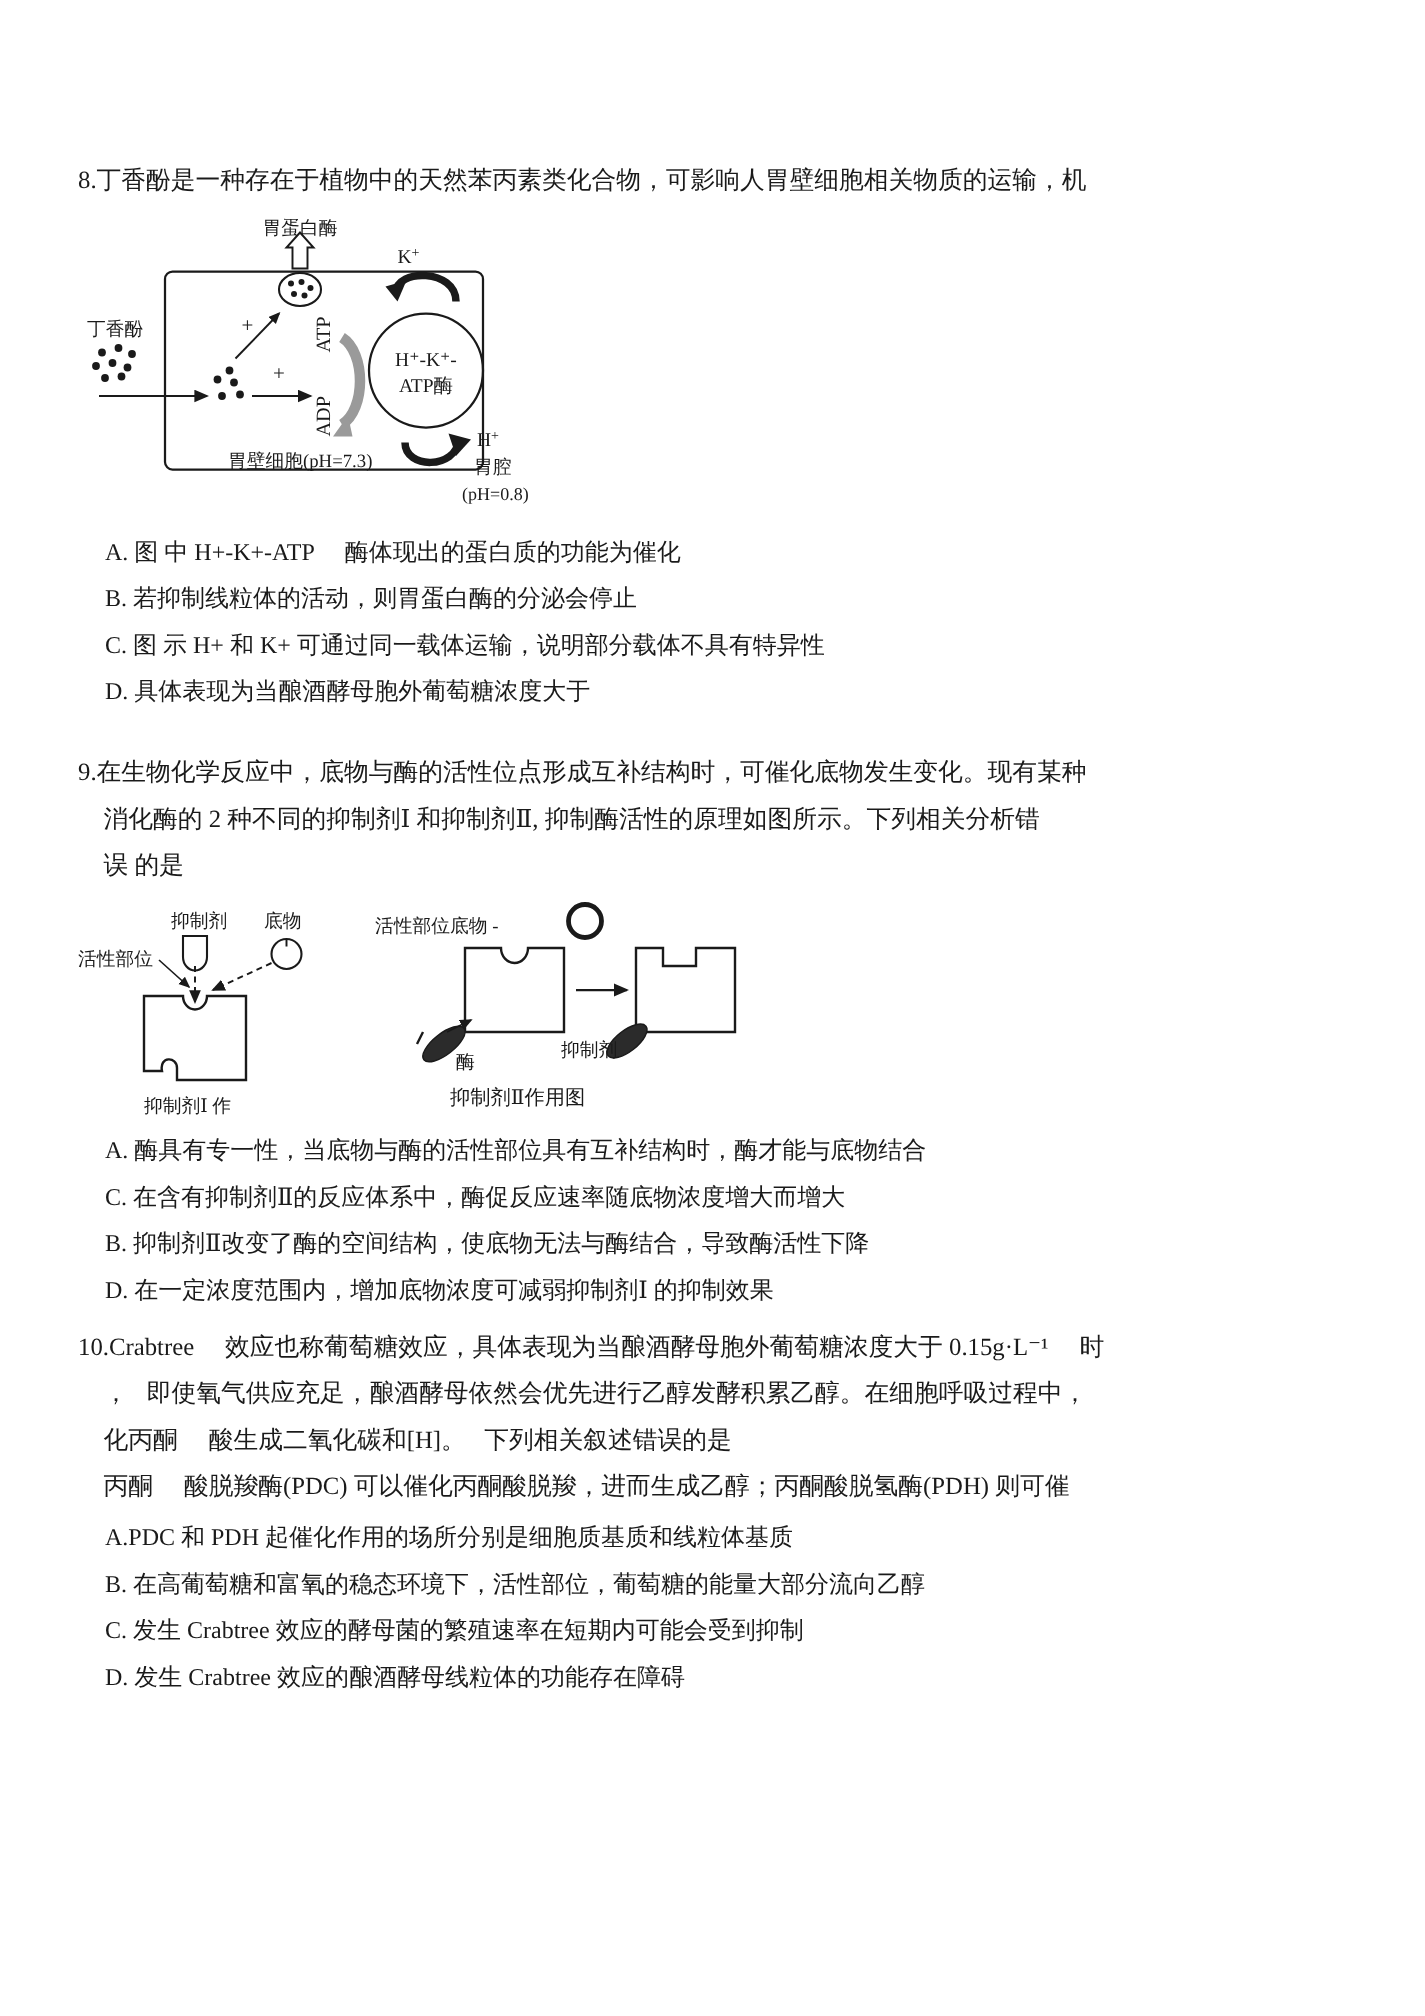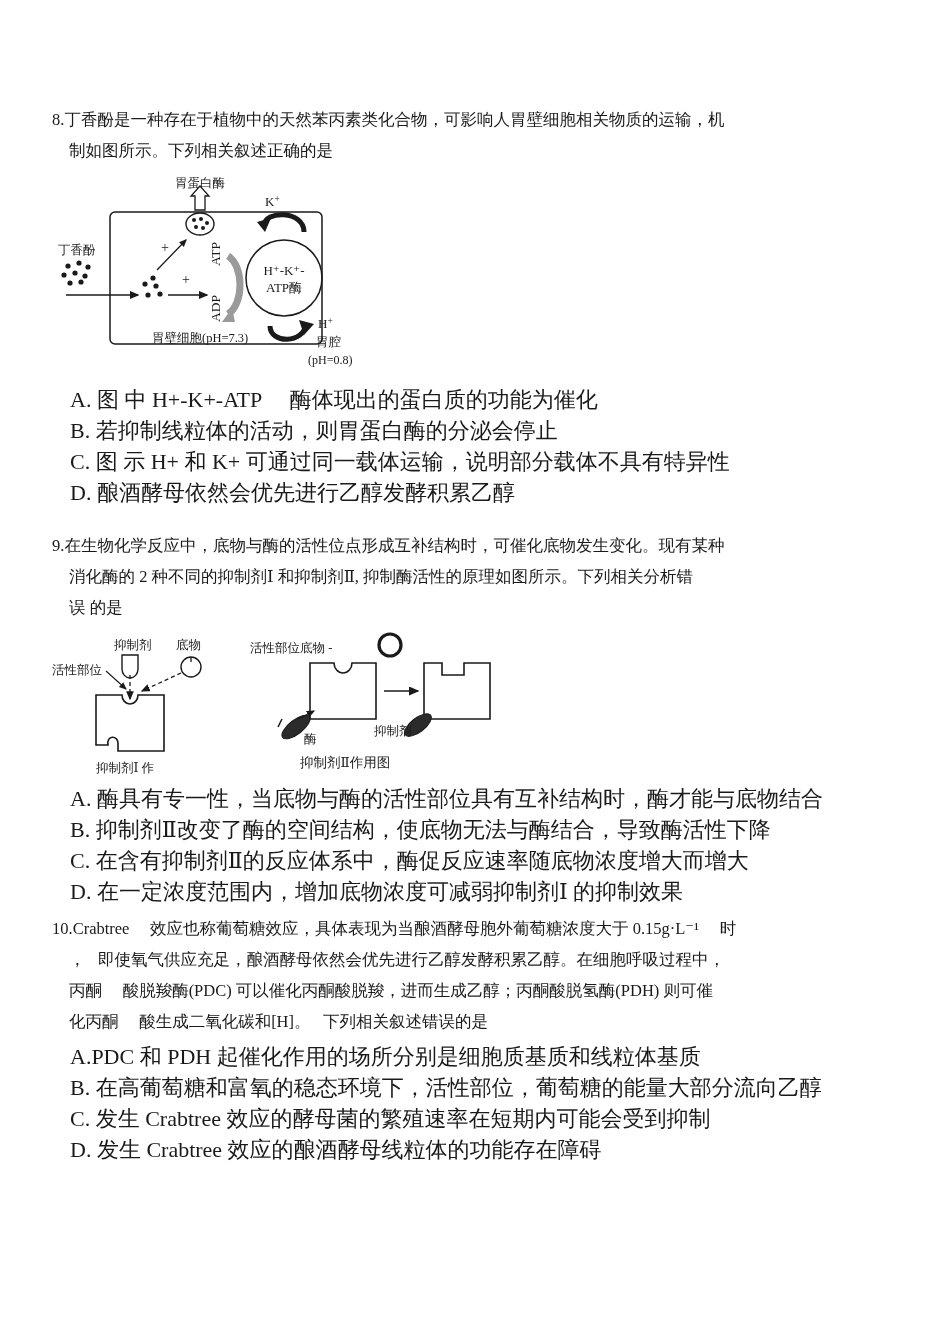--- a/index.html
+++ b/index.html
@@ -36,21 +36,21 @@
     line-height: 31px;
     text-align: justify;
     text-justify: inter-ideograph;
   }
   .q-stem .num { margin-right: 0px; }
   .stem-line { display: block; }
   .stem-line.hang { padding-left: 17px; }
 
   .options { margin-top: 4px; }
   .option {
-    font-size: 22px;
+    font-size: 16px;
     line-height: 31px;
     padding-left: 18px;
     white-space: nowrap;
   }
 
   
   .figure {
     width: 100%;
     display: flex;
     margin: 6px 0 8px 0;
@@ -68,21 +68,20 @@
 </style>
 </head>
 <body>
 
 <div class="page">
   <div class="content">
 
     <div class="question">
       <div class="q-stem">
         <span class="stem-line"><span class="num">8.</span><span>丁香酚是一种存在于植物中的天然苯丙素类化合物，可影响人胃壁细胞相关物质的运输，机</span></span>
-        <span class="stem-line hang">制如图所示。下列相关叙述正确的是</span>
       </div>
 
       <div class="figure fig1">
         <svg width="330" height="200" viewBox="0 0 330 200">
           <defs>
             <marker id="ah" markerWidth="7" markerHeight="7" refX="6" refY="3" orient="auto">
               <path d="M0,0 L7,3 L0,6 z" fill="#1a1a1a"></path>
             </marker>
             <marker id="ahs" markerWidth="6" markerHeight="6" refX="5" refY="2.6" orient="auto">
               <path d="M0,0 L6,2.6 L0,5.2 z" fill="#1a1a1a"></path>
@@ -153,21 +152,21 @@
 
           <text class="lbl" x="264" y="172" font-size="12.5">胃腔</text>
           <text class="lbl" x="256" y="190" font-size="12">(pH=0.8)</text>
         </svg>
       </div>
 
       <div class="options">
         <div class="option">A. 图 中 H+-K+-ATP  酶体现出的蛋白质的功能为催化</div>
         <div class="option">B. 若抑制线粒体的活动，则胃蛋白酶的分泌会停止</div>
         <div class="option">C. 图 示 H+ 和 K+ 可通过同一载体运输，说明部分载体不具有特异性</div>
-        <div class="option">D. 酿酒酵母依然会优先进行乙醇发酵积累乙醇</div>
+        <div class="option">D. 具体表现为当酿酒酵母胞外葡萄糖浓度大于</div>
       </div>
     </div>
 
     <div class="question" style="margin-top:22px;">
       <div class="q-stem">
         <span class="stem-line"><span class="num">9.</span><span>在生物化学反应中，底物与酶的活性位点形成互补结构时，可催化底物发生变化。现有某种</span></span>
         <span class="stem-line hang">消化酶的 2 种不同的抑制剂Ⅰ 和抑制剂Ⅱ, 抑制酶活性的原理如图所示。下列相关分析错</span>
         <span class="stem-line hang">误 的是</span>
       </div>
 
@@ -229,32 +228,32 @@
 
             <text class="lbl" x="322" y="108" font-size="12.5">抑制剂</text>
 
             <text class="lbl" x="248" y="140" font-size="13.5">抑制剂Ⅱ作用图</text>
           </g>
         </svg>
       </div>
 
       <div class="options">
         <div class="option">A. 酶具有专一性，当底物与酶的活性部位具有互补结构时，酶才能与底物结合</div>
+        <div class="option">C. 在含有抑制剂Ⅱ的反应体系中，酶促反应速率随底物浓度增大而增大</div>
         <div class="option">B. 抑制剂Ⅱ改变了酶的空间结构，使底物无法与酶结合，导致酶活性下降</div>
-        <div class="option">C. 在含有抑制剂Ⅱ的反应体系中，酶促反应速率随底物浓度增大而增大</div>
         <div class="option">D. 在一定浓度范围内，增加底物浓度可减弱抑制剂Ⅰ 的抑制效果</div>
       </div>
     </div>
 
     <div class="question" style="">
       <div class="q-stem">
         <span class="stem-line"><span class="num">10.</span><span>Crabtree  效应也称葡萄糖效应，具体表现为当酿酒酵母胞外葡萄糖浓度大于 0.15g·L⁻¹  时</span></span>
         <span class="stem-line hang">，  即使氧气供应充足，酿酒酵母依然会优先进行乙醇发酵积累乙醇。在细胞呼吸过程中，</span>
+        <span class="stem-line hang">化丙酮  酸生成二氧化碳和[H]。  下列相关叙述错误的是</span>
         <span class="stem-line hang">丙酮  酸脱羧酶(PDC) 可以催化丙酮酸脱羧，进而生成乙醇；丙酮酸脱氢酶(PDH) 则可催</span>
-        <span class="stem-line hang">化丙酮  酸生成二氧化碳和[H]。  下列相关叙述错误的是</span>
       </div>
       <div class="options">
         <div class="option">A.PDC 和 PDH 起催化作用的场所分别是细胞质基质和线粒体基质</div>
         <div class="option">B. 在高葡萄糖和富氧的稳态环境下，活性部位，葡萄糖的能量大部分流向乙醇</div>
         <div class="option">C. 发生 Crabtree  效应的酵母菌的繁殖速率在短期内可能会受到抑制</div>
         <div class="option">D. 发生 Crabtree  效应的酿酒酵母线粒体的功能存在障碍</div>
       </div>
     </div>
 
   </div>

